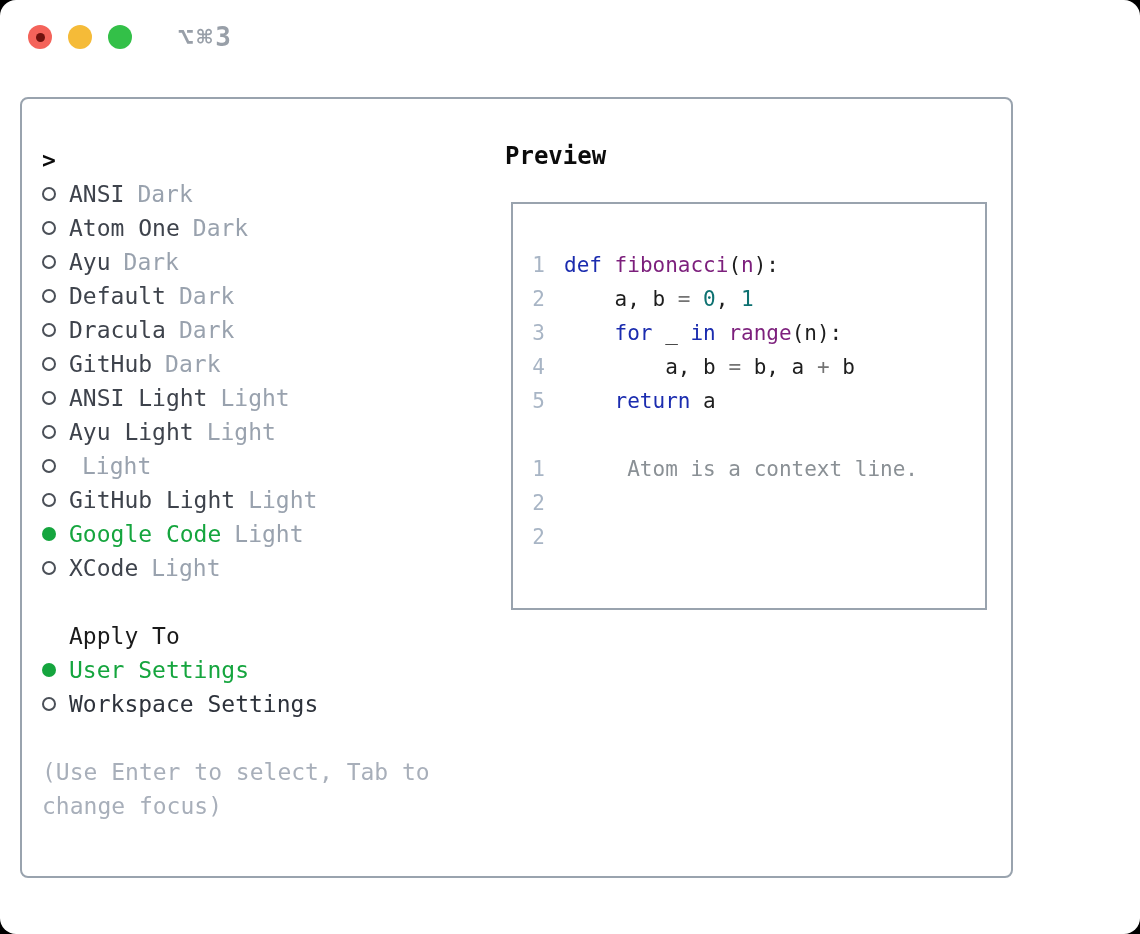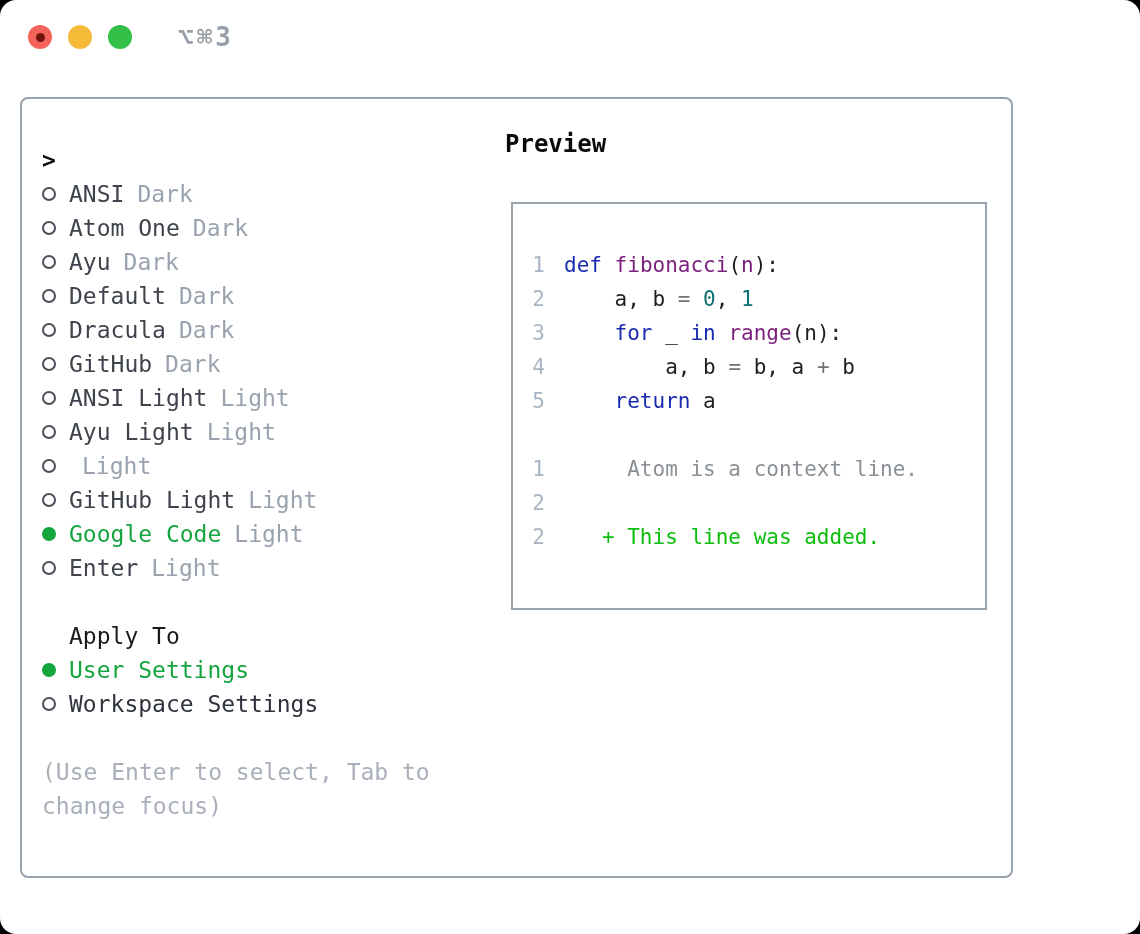--- a/index.html
+++ b/index.html
@@ -26,21 +26,21 @@
   .focus-marker{font-weight:bold;color:#0b0b0b;font-size:23px;}
   .radio{width:14px;height:14px;border-radius:50%;box-sizing:border-box;border:2px solid #4b5058;}
   .radio.sel{border:none;}
   .hdr{font-weight:bold;color:#0b0b0b;font-size:24px;}
   .subhdr{color:#1a1a1a;font-size:23px;}
   .variant{margin-left:13px;}
   .spacer{height:34px;}
   .help{line-height:34px;font-size:23px;}
 
   
-  .preview-hdr{position:absolute;left:483px;top:28px;height:34px;line-height:34px;
+  .preview-hdr{position:absolute;left:483px;top:40px;height:34px;line-height:34px;
                font-weight:bold;color:#0b0b0b;font-size:24px;}
   .preview-box{position:absolute;left:489px;top:103px;width:476px;height:408px;
                box-sizing:border-box;border:2px solid #99a3ae;background:#fff;
                padding:44px 0 0 19px;font-size:21px;line-height:34px;overflow:hidden;}
   .code-line{display:flex;height:34px;align-items:center;white-space:pre;}
   .lineno{width:13px;flex:none;text-align:right;margin-right:19px;}
 </style>
 </head>
 <body>
 
@@ -65,21 +65,21 @@
           <div class="row"><span class="marker-col"><span class="radio"></span></span><span style="color: rgb(62, 67, 76);">Atom One</span><span class="variant" style="color: rgb(153, 162, 174);">Dark</span></div>
           <div class="row"><span class="marker-col"><span class="radio"></span></span><span style="color: rgb(62, 67, 76);">Ayu</span><span class="variant" style="color: rgb(153, 162, 174);">Dark</span></div>
           <div class="row"><span class="marker-col"><span class="radio"></span></span><span style="color: rgb(62, 67, 76);">Default</span><span class="variant" style="color: rgb(153, 162, 174);">Dark</span></div>
           <div class="row"><span class="marker-col"><span class="radio"></span></span><span style="color: rgb(62, 67, 76);">Dracula</span><span class="variant" style="color: rgb(153, 162, 174);">Dark</span></div>
           <div class="row"><span class="marker-col"><span class="radio"></span></span><span style="color: rgb(62, 67, 76);">GitHub</span><span class="variant" style="color: rgb(153, 162, 174);">Dark</span></div>
           <div class="row"><span class="marker-col"><span class="radio"></span></span><span style="color: rgb(62, 67, 76);">ANSI Light</span><span class="variant" style="color: rgb(153, 162, 174);">Light</span></div>
           <div class="row"><span class="marker-col"><span class="radio"></span></span><span style="color: rgb(62, 67, 76);">Ayu Light</span><span class="variant" style="color: rgb(153, 162, 174);">Light</span></div>
           <div class="row"><span class="marker-col"><span class="radio"></span></span><span class="variant" style="color: rgb(153, 162, 174);">Light</span></div>
           <div class="row"><span class="marker-col"><span class="radio"></span></span><span style="color: rgb(62, 67, 76);">GitHub Light</span><span class="variant" style="color: rgb(153, 162, 174);">Light</span></div>
           <div class="row"><span class="marker-col"><span class="radio sel" style="background: rgb(21, 165, 62);"></span></span><span style="color: rgb(21, 165, 62);">Google Code</span><span class="variant" style="color: rgb(153, 162, 174);">Light</span></div>
-          <div class="row"><span class="marker-col"><span class="radio"></span></span><span style="color: rgb(62, 67, 76);">Enter</span><span class="variant" style="color: rgb(153, 162, 174);">Light</span></div>
+          <div class="row"><span class="marker-col"><span class="radio"></span></span><span style="color: rgb(62, 67, 76);">XCode</span><span class="variant" style="color: rgb(153, 162, 174);">Light</span></div>
         </div>
 
       <div class="spacer"></div>
 
       <div class="row">
         <span class="marker-col"></span>
         <span class="subhdr">Apply To</span>
       </div>
 
       <div id="apply-list">
@@ -99,17 +99,17 @@
 
     <div class="preview-box" id="preview-box">
         <div class="code-line"><span class="lineno" style="color: rgb(168, 181, 197);">1</span><span style="white-space: pre;"><span style="color: rgb(27, 44, 175);">def</span><span style="color: rgb(30, 30, 30);"> </span><span style="color: rgb(124, 31, 124);">fibonacci</span><span style="color: rgb(30, 30, 30);">(</span><span style="color: rgb(124, 31, 124);">n</span><span style="color: rgb(30, 30, 30);">):</span></span></div>
         <div class="code-line"><span class="lineno" style="color: rgb(168, 181, 197);">2</span><span style="white-space: pre;"><span style="color: rgb(30, 30, 30);">    a, b </span><span style="color: rgb(115, 115, 115);">=</span><span style="color: rgb(30, 30, 30);"> </span><span style="color: rgb(13, 113, 113);">0</span><span style="color: rgb(30, 30, 30);">, </span><span style="color: rgb(13, 113, 113);">1</span></span></div>
         <div class="code-line"><span class="lineno" style="color: rgb(168, 181, 197);">3</span><span style="white-space: pre;"><span style="color: rgb(30, 30, 30);">    </span><span style="color: rgb(27, 44, 175);">for</span><span style="color: rgb(30, 30, 30);"> _ </span><span style="color: rgb(27, 44, 175);">in</span><span style="color: rgb(30, 30, 30);"> </span><span style="color: rgb(124, 31, 124);">range</span><span style="color: rgb(30, 30, 30);">(n):</span></span></div>
         <div class="code-line"><span class="lineno" style="color: rgb(168, 181, 197);">4</span><span style="white-space: pre;"><span style="color: rgb(30, 30, 30);">        a, b </span><span style="color: rgb(115, 115, 115);">=</span><span style="color: rgb(30, 30, 30);"> b, a </span><span style="color: rgb(115, 115, 115);">+</span><span style="color: rgb(30, 30, 30);"> b</span></span></div>
         <div class="code-line"><span class="lineno" style="color: rgb(168, 181, 197);">5</span><span style="white-space: pre;"><span style="color: rgb(30, 30, 30);">    </span><span style="color: rgb(27, 44, 175);">return</span><span style="color: rgb(30, 30, 30);"> a</span></span></div>
         <div class="code-line"><span class="lineno" style="color: rgb(168, 181, 197);"></span><span style="white-space: pre;"></span></div>
         <div class="code-line"><span class="lineno" style="color: rgb(168, 181, 197);">1</span><span style="white-space: pre;"><span style="color: rgb(138, 144, 149);">     Atom is a context line.</span></span></div>
         <div class="code-line"><span class="lineno" style="color: rgb(168, 181, 197);">2</span></div>
-        <div class="code-line"><span class="lineno" style="color: rgb(168, 181, 197);">2</span><span style="white-space: pre;"><span style="color: rgb(12, 190, 12);">   + This line was added.</span></span></div>
+        <div class="code-line"><span class="lineno" style="color: rgb(168, 181, 197);">2</span></div>
       </div>
 
   </div>
 </div>
 
 </body></html>

